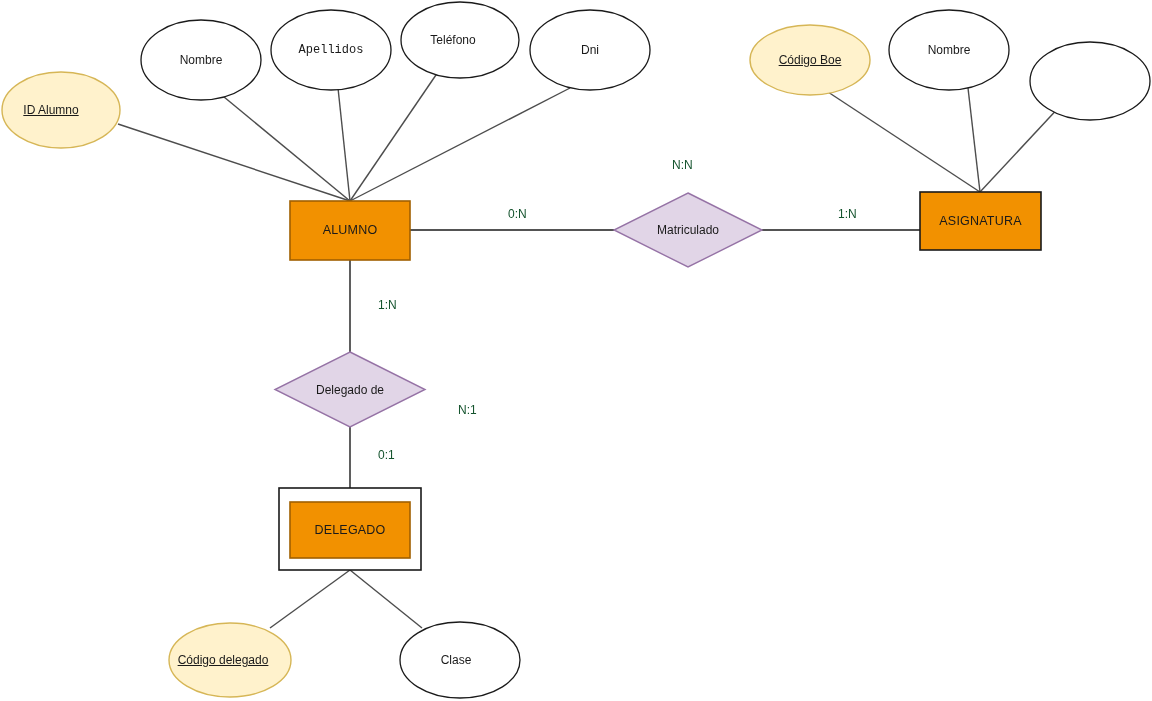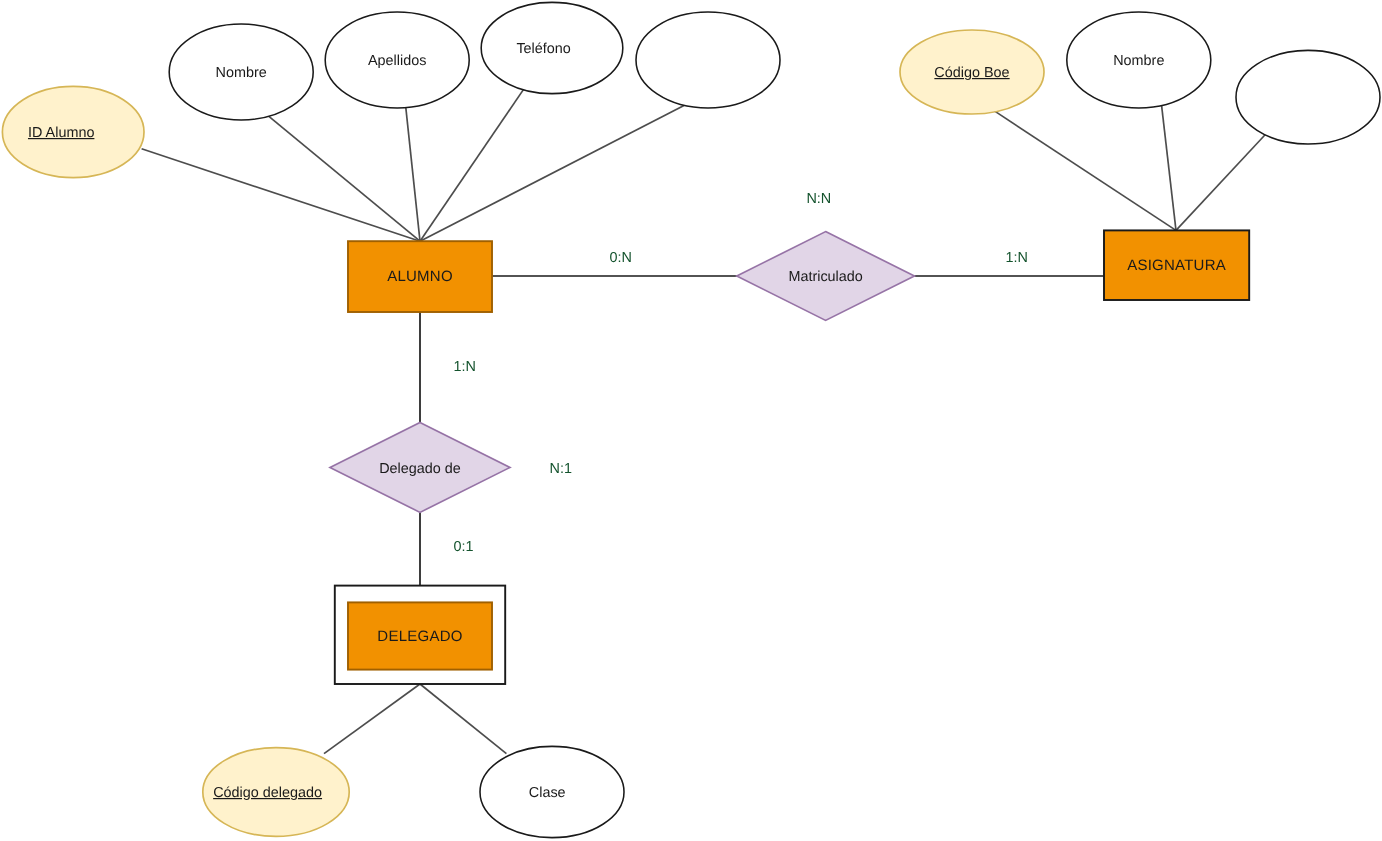--- a/index.html
+++ b/index.html
@@ -99,36 +99,37 @@
     <g>
       <rect x="290" y="201" width="120" height="59" fill="#f29100" stroke="#a06000" stroke-width="1.6"></rect>
       <rect x="920" y="192" width="121" height="58" fill="#f29100" stroke="#1a1a1a" stroke-width="1.6"></rect>
       <rect x="279" y="488" width="142" height="82" fill="#ffffff" stroke="#1a1a1a" stroke-width="1.6"></rect>
       <rect x="290" y="502" width="120" height="56" fill="#f29100" stroke="#a06000" stroke-width="1.6"></rect>
     </g>
   </svg>
 
   <div class="node-label attr-label key" style="left:2px; top:92px; width:98px; height:36px;">ID Alumno</div>
   <div class="node-label attr-label" style="left:141px; top:42px; width:120px; height:36px;">Nombre</div>
-  <div class="node-label attr-label" style="left:271px; top:32px; width:120px; height:36px;">Apellidos</div>
+  <div class="node-label attr-label" style="left:271px; top:32px; width:120px; height:36px;font-family:Liberation Mono, monospace;">Apellidos</div>
   <div class="node-label attr-label" style="left:401px; top:22px; width:104px; height:36px;">Teléfono</div>
+  <div class="node-label attr-label" style="left:530px; top:32px; width:120px; height:36px;">Dni</div>
 
   <div class="node-label attr-label key" style="left:750px; top:42px; width:120px; height:36px;">Código Boe</div>
   <div class="node-label attr-label" style="left:889px; top:32px; width:120px; height:36px;">Nombre</div>
 
   <div class="node-label attr-label key" style="left:169px; top:642px; width:108px; height:36px;">Código delegado</div>
   <div class="node-label attr-label" style="left:400px; top:642px; width:112px; height:36px;">Clase</div>
 
   <div class="node-label entity-label" style="left:290px; top:212px; width:120px; height:36px;">ALUMNO</div>
   <div class="node-label entity-label" style="left:290px; top:512px; width:120px; height:36px;">DELEGADO</div>
   <div class="node-label entity-label" style="left:920px; top:203px; width:121px; height:36px;">ASIGNATURA</div>
 
   <div class="node-label rel-label" style="left:628px; top:212px; width:120px; height:36px;">Matriculado</div>
   <div class="node-label rel-label" style="left:290px; top:372px; width:120px; height:36px;">Delegado de</div>
 
   <div class="card-label" style="left:672px; top:158px;">N:N</div>
   <div class="card-label" style="left:508px; top:207px;">0:N</div>
   <div class="card-label" style="left:838px; top:207px;">1:N</div>
   <div class="card-label" style="left:378px; top:298px;">1:N</div>
-  <div class="card-label" style="left:458px; top:383px;">N:1</div>
+  <div class="card-label" style="left:458px; top:403px;">N:1</div>
   <div class="card-label" style="left:378px; top:448px;">0:1</div>
 
 </div>
 
 </body></html>

